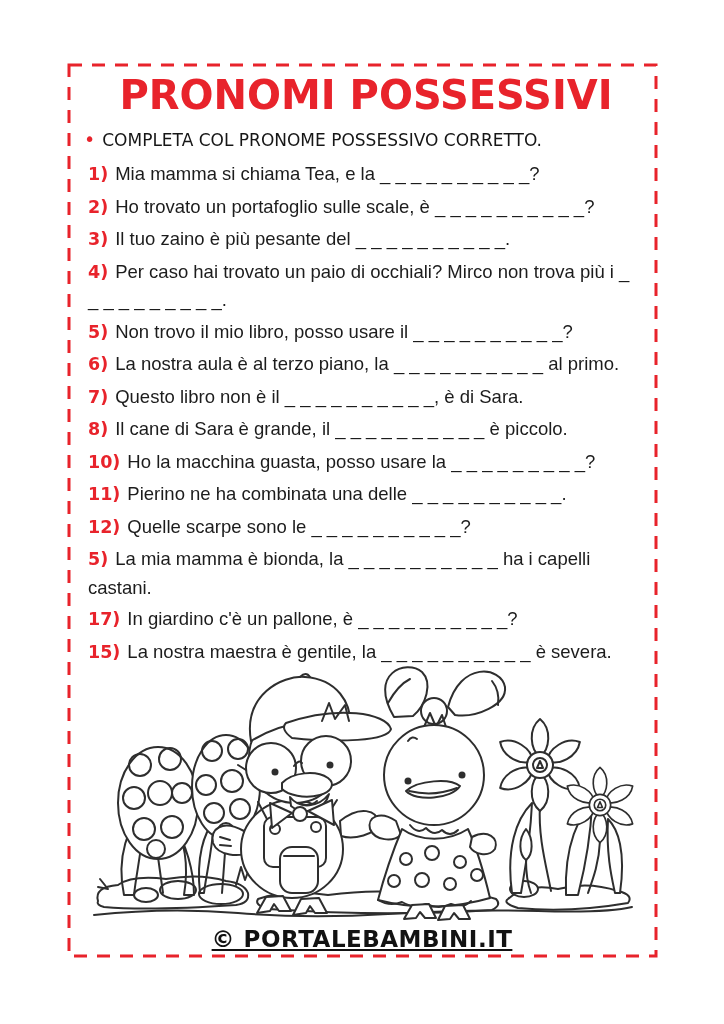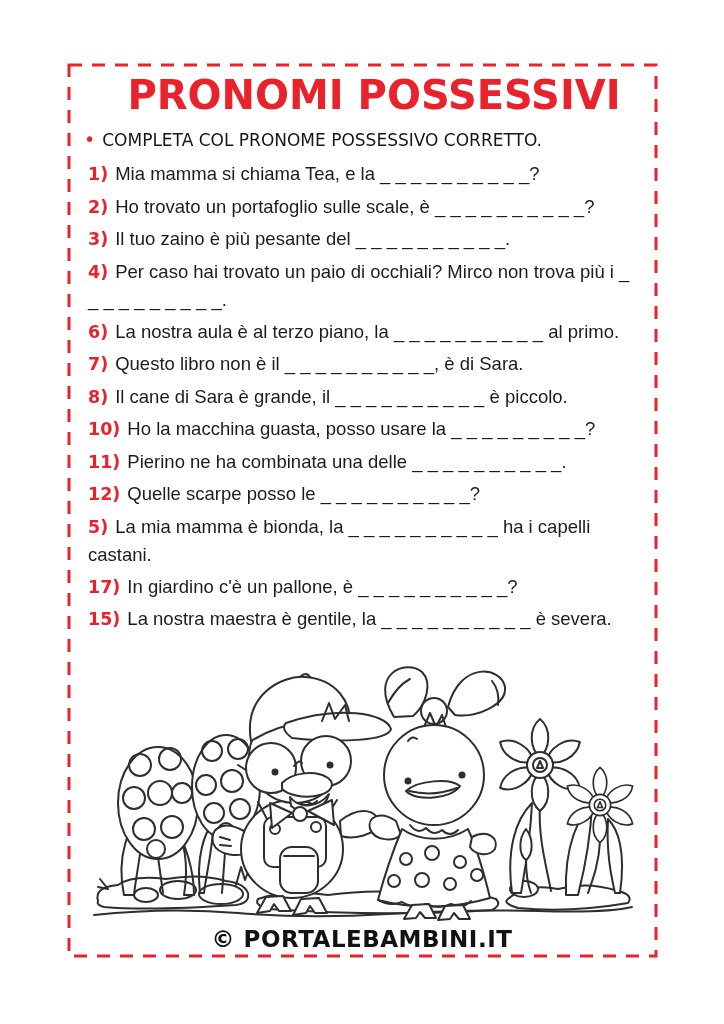--- a/index.html
+++ b/index.html
@@ -6,21 +6,21 @@
   .page{
     position:relative;
     width:724px;height:1024px;
     background:#ffffff;
     font-family:"Liberation Sans",sans-serif;
     overflow:hidden;
   }
   .border-svg{position:absolute;left:0;top:0;width:724px;height:1024px;}
   .border-rect{fill:none;stroke:var(--accent,#e8232b);stroke-width:3;stroke-dasharray:13 10;}
   .title{
-    position:absolute;left:80px;top:74px;width:588px;
+    position:absolute;left:72px;top:74px;width:588px;
     text-align:center;
     font-family:"DejaVu Sans",sans-serif;
     font-weight:700;font-size:40px;line-height:1.05;
     color:var(--accent,#e8232b);
     letter-spacing:0px;
   }
   .subtitle{
     position:absolute;left:84px;top:128px;width:560px;
     font-family:"DejaVu Sans",sans-serif;
     font-weight:400;font-size:17px;line-height:1.2;
@@ -41,46 +41,48 @@
   .illustration svg{width:100%;height:100%;}
   .art{fill:none;stroke:#2e2e2e;stroke-width:2;stroke-linecap:round;stroke-linejoin:round;}
   .artw{fill:#ffffff;stroke:#2e2e2e;stroke-width:2;stroke-linecap:round;stroke-linejoin:round;}
   .dot{fill:#2e2e2e;stroke:none;}
   .footer{
     position:absolute;left:68px;top:926px;width:588px;
     text-align:center;
     font-family:"DejaVu Sans",sans-serif;
     font-weight:700;font-size:23px;letter-spacing:0.5px;
     color:#121212;
+    text-decoration:underline;
   }
 </style>
 </head>
 <body>
 
 <div class="page">
 
   <svg class="border-svg" viewBox="0 0 724 1024" aria-hidden="true">
     <rect class="border-rect" x="69" y="65" width="587" height="891"></rect>
   </svg>
 
   <div class="title">PRONOMI POSSESSIVI</div>
 
   <div class="subtitle"><span class="bullet">•</span><span>COMPLETA COL PRONOME POSSESSIVO CORRETTO.</span></div>
 
   <div class="items">
     <p class="item"><span class="num">1)</span><span>Mia mamma si chiama Tea, e la _ _ _ _ _ _ _ _ _ _?</span></p>
     <p class="item"><span class="num">2)</span><span>Ho trovato un portafoglio sulle scale, è _ _ _ _ _ _ _ _ _ _?</span></p>
     <p class="item"><span class="num">3)</span><span>Il tuo zaino è più pesante del _ _ _ _ _ _ _ _ _ _.</span></p>
     <p class="item"><span class="num">4)</span><span>Per caso hai trovato un paio di occhiali? Mirco non trova più i _ _ _ _ _ _ _ _ _ _.</span></p>
+    <p class="item"><span class="num">5)</span><span>Non trovo il mio libro, posso usare il _ _ _ _ _ _ _ _ _ _?</span></p>
     <p class="item"><span class="num">6)</span><span>La nostra aula è al terzo piano, la _ _ _ _ _ _ _ _ _ _ al primo.</span></p>
     <p class="item"><span class="num">7)</span><span>Questo libro non è il _ _ _ _ _ _ _ _ _ _, è di Sara.</span></p>
     <p class="item"><span class="num">8)</span><span>Il cane di Sara è grande, il _ _ _ _ _ _ _ _ _ _ è piccolo.</span></p>
     <p class="item"><span class="num">10)</span><span>Ho la macchina guasta, posso usare la _ _ _ _ _ _ _ _ _?</span></p>
     <p class="item"><span class="num">11)</span><span>Pierino ne ha combinata una delle _ _ _ _ _ _ _ _ _ _.</span></p>
-    <p class="item"><span class="num">12)</span><span>Quelle scarpe posso le _ _ _ _ _ _ _ _ _ _?</span></p>
+    <p class="item"><span class="num">12)</span><span>Quelle scarpe sono le _ _ _ _ _ _ _ _ _ _?</span></p>
     <p class="item"><span class="num">5)</span><span>La mia mamma è bionda, la _ _ _ _ _ _ _ _ _ _ ha i capelli castani.</span></p>
     <p class="item"><span class="num">17)</span><span>In giardino c'è un pallone, è _ _ _ _ _ _ _ _ _ _?</span></p>
     <p class="item"><span class="num">15)</span><span>La nostra maestra è gentile, la _ _ _ _ _ _ _ _ _ _ è severa.</span></p>
   </div>
 
   <div class="illustration">
     <svg viewBox="0 0 550 274" aria-hidden="true">
 
       <g>
         <path class="art" d="M10,248 Q6,234 30,232 Q44,222 78,226 Q112,220 138,228 Q156,230 160,240 Q162,250 148,252 Q60,258 16,254 Q8,252 10,248 Z"></path>

